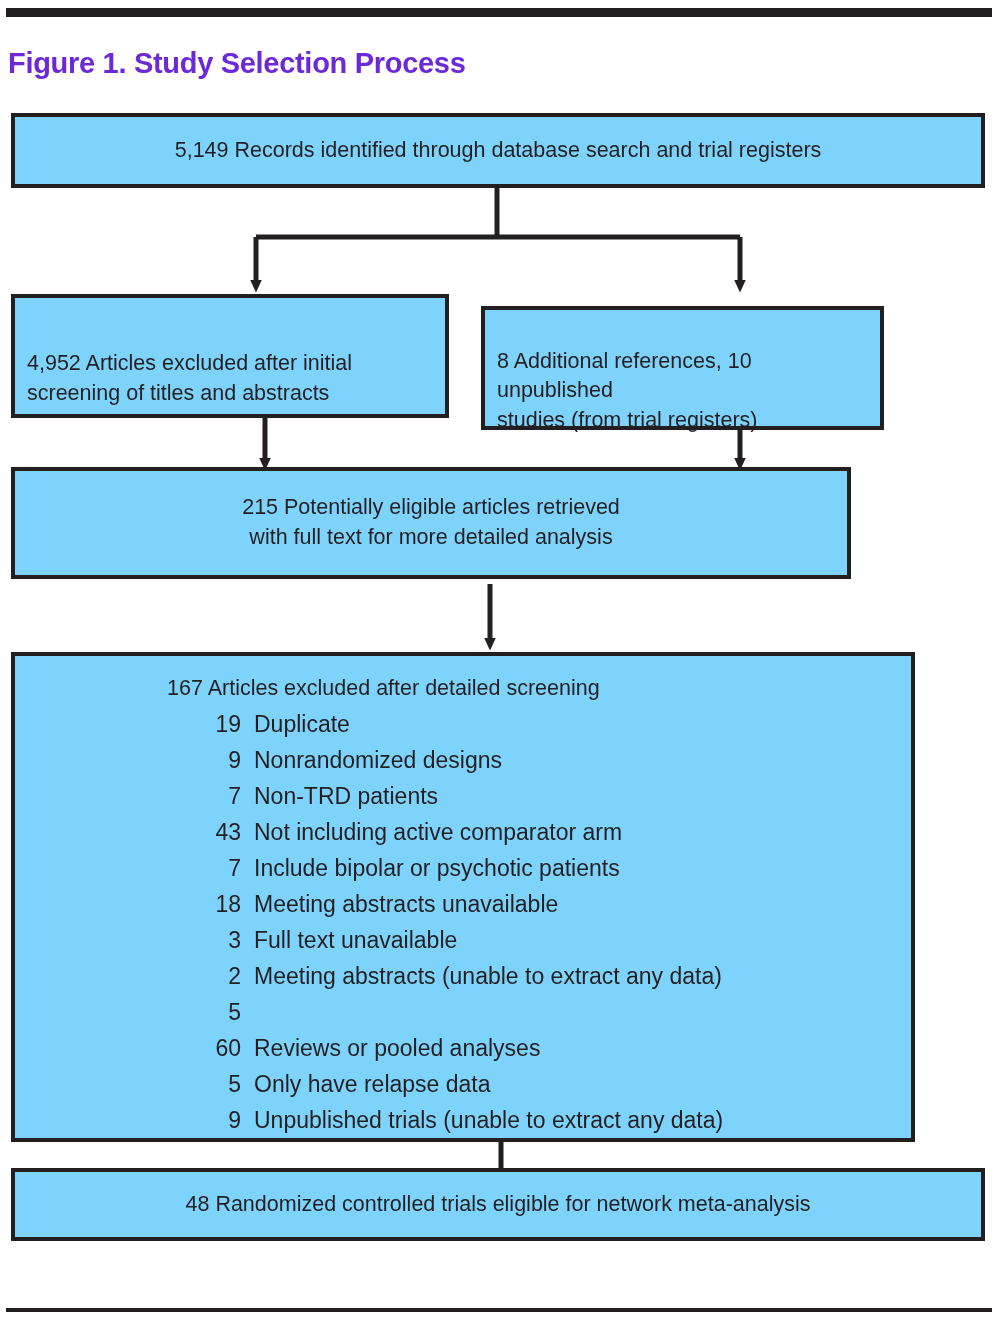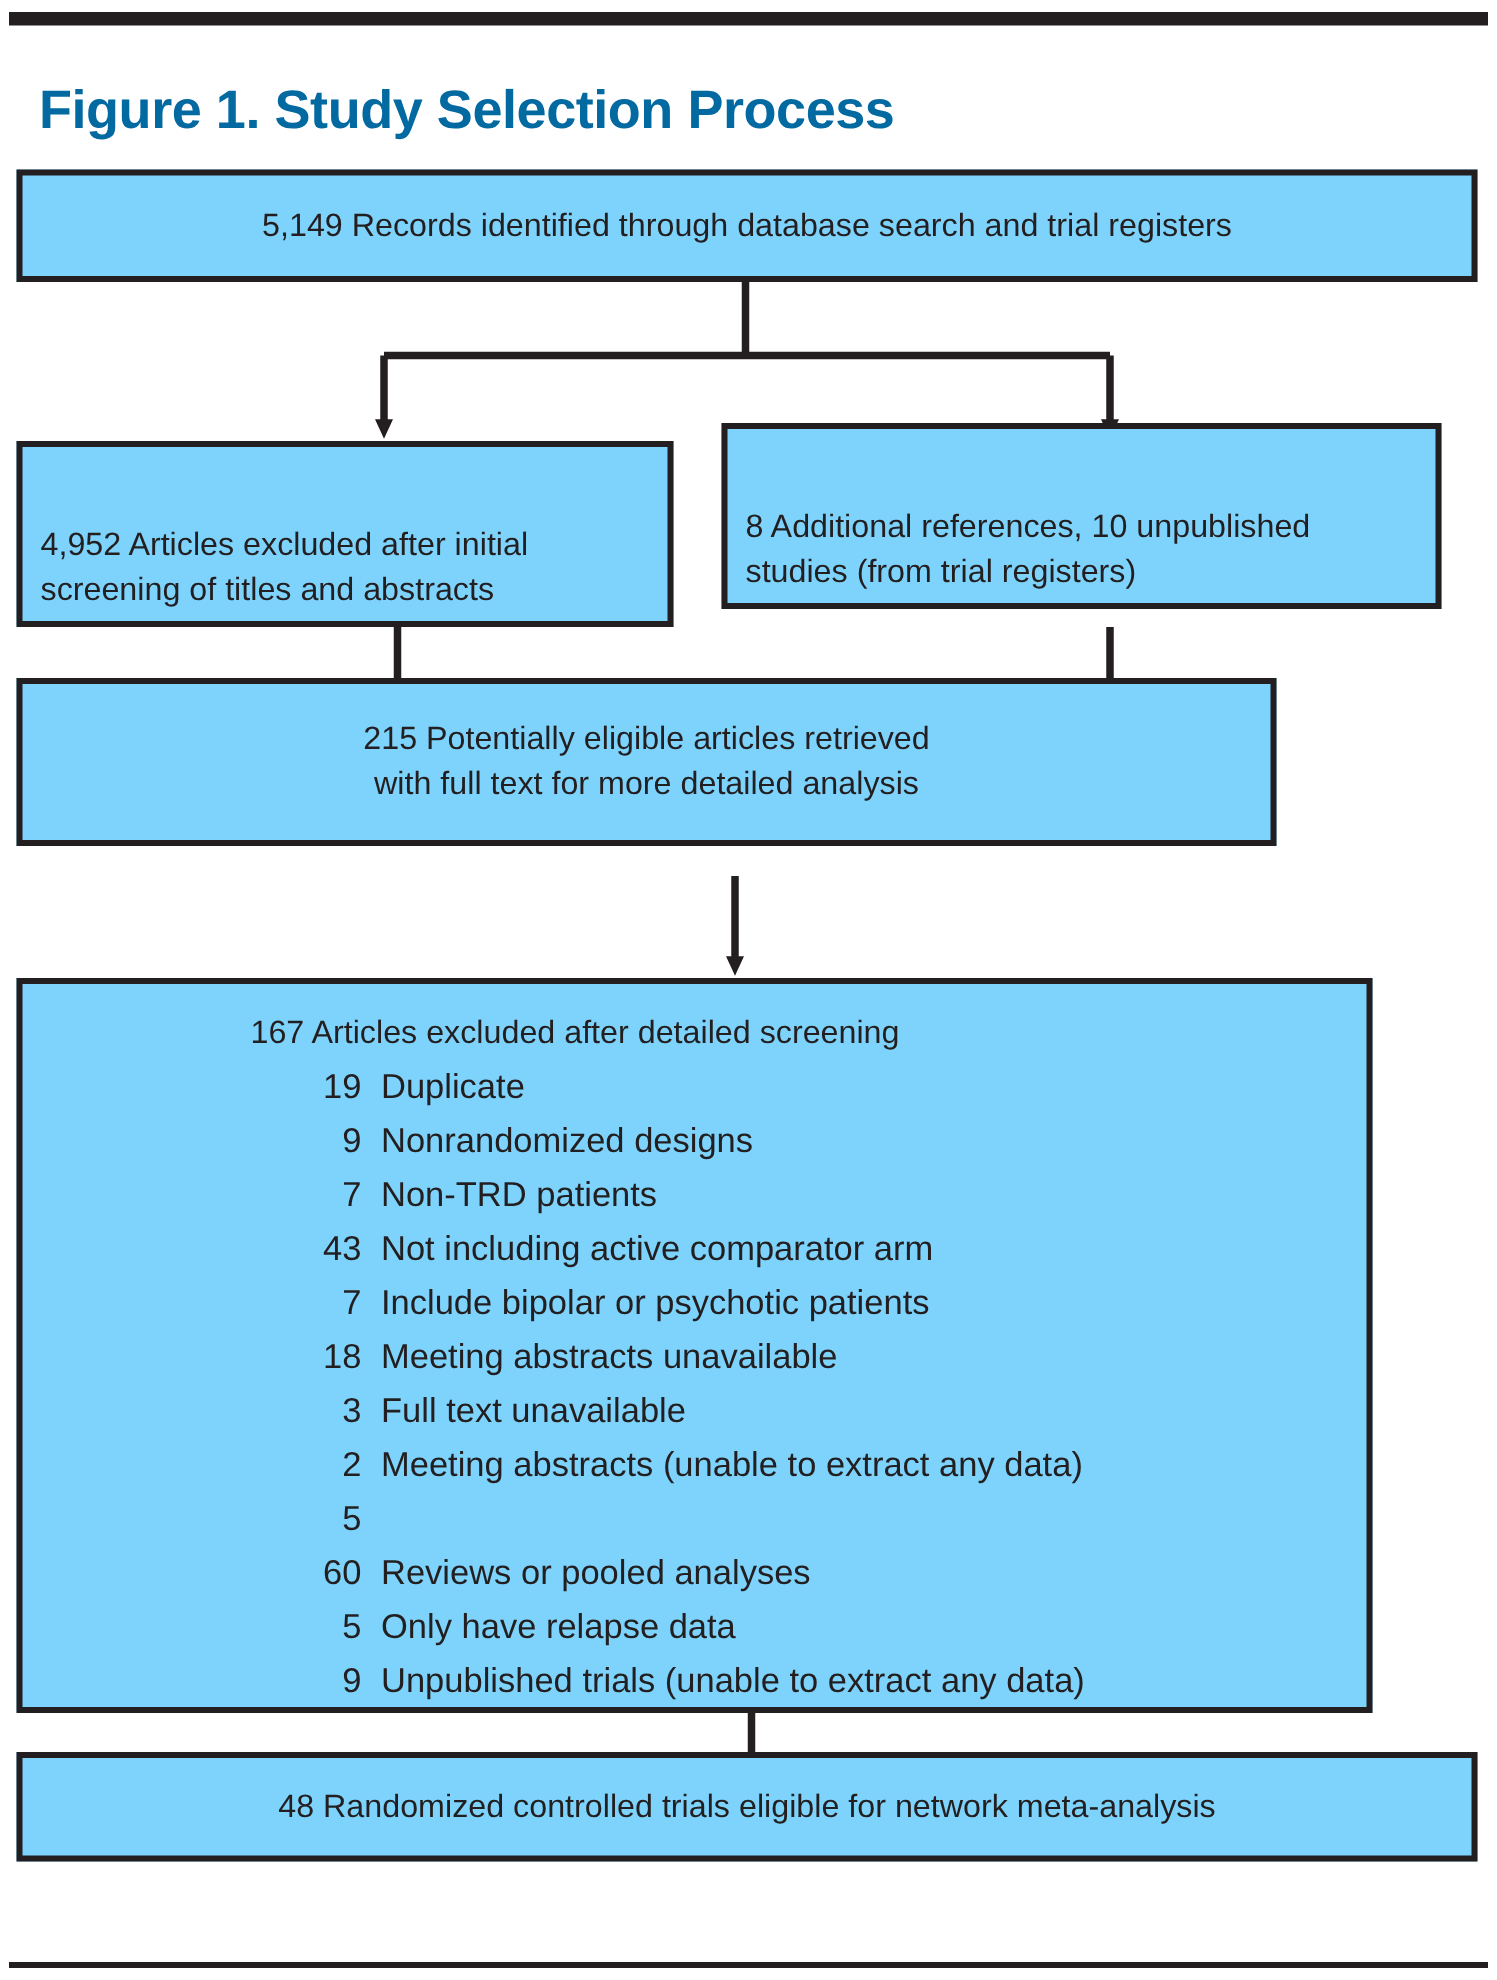--- a/index.html
+++ b/index.html
@@ -33,26 +33,25 @@
     width: 986px;
     height: 4px;
     background: #231f20;
   }
 
   
   .fig-title {
     position: absolute;
     left: 8px;
     top: 28px;
-    font-size: 36px;
+    font-size: 29px;
     font-weight: bold;
     letter-spacing: -0.3px;
-    color: #0369a1;
+    color: #6d28d9;
     white-space: nowrap;
-    margin-left: 18px;
   }
 
   
   .fbox {
     position: absolute;
     box-sizing: border-box;
     border: 4px solid #231f20;
     background: #7dd3fc;
     display: flex;
     align-items: center;
@@ -71,22 +70,22 @@
   }
   .fbox.left-text .inner {
     text-align: left;
     padding: 0 12px;
     margin-top: 46px;
   }
 
   
   #box-records     { left: 11px;  top: 113px;  width: 974px; height: 75px;  }
   #box-excluded    { left: 11px;  top: 294px;  width: 438px; height: 124px; }
-  #box-additional  { left: 481px; top: 282px;  width: 480px; height: 124px; }
-  #box-eligible    { left: 11px;  top: 452px;  width: 840px; height: 112px; }
+  #box-additional  { left: 481px; top: 306px;  width: 403px; height: 124px; }
+  #box-eligible    { left: 11px;  top: 467px;  width: 840px; height: 112px; }
   #box-detailed    { left: 11px;  top: 652px;  width: 904px; height: 490px; }
   #box-final       { left: 11px;  top: 1168px; width: 974px; height: 73px;  }
 
   
   #box-detailed {
     display: block;
     padding: 0;
   }
   .excl-wrap {
     position: absolute;

